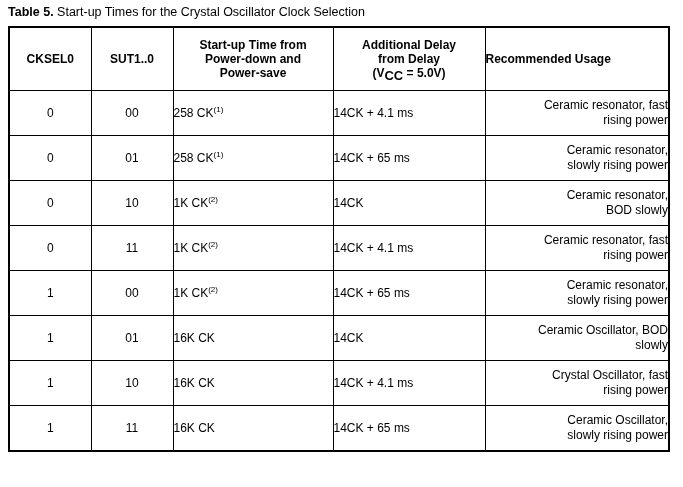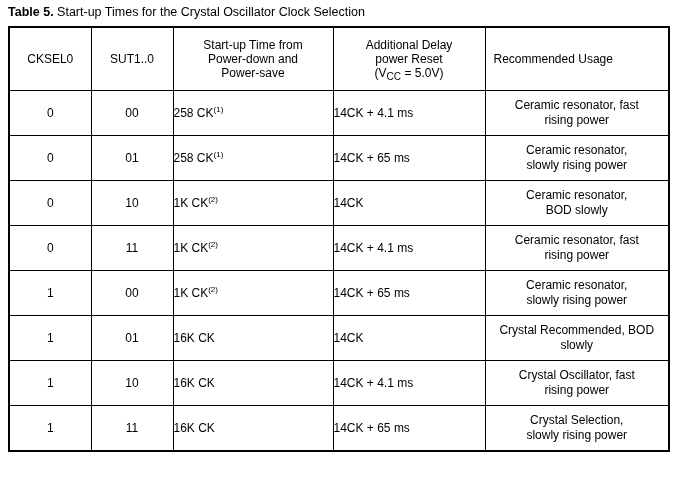--- a/index.html
+++ b/index.html
@@ -48,52 +48,51 @@
     padding: 0;
     vertical-align: middle;
     font-size: 12px;
   }
   
   table.tbl {
     border: 2px solid #000000;
   }
   thead th {
     border-bottom: 2px solid #000000;
-    font-weight: normal;
+    font-weight: bold;
     text-align: center;
     height: 62px;
     line-height: 14px;
     padding: 2px 4px;
   }
   thead th.hdr-usage {
     text-align: left;
-    padding-left: 8px;
   }
   tbody td {
     height: 44px;
     line-height: 15px;
     padding: 2px 4px;
   }
   td.c-cksel, td.c-sut {
     text-align: center;
   }
   td.c-start, td.c-delay {
     text-align: left;
   }
   td.c-usage {
-    text-align: center;
+    text-align: right;
     padding-left: 8px;
   }
   sup {
     font-size: 8px;
     vertical-align: super;
     line-height: 0;
   }
   sub {
-    font-size: 10px;
+    font-size: 13px;
     vertical-align: sub;
     line-height: 0;
   }
   .col1 { width: 82px; }
   .col2 { width: 82px; }
   .col3 { width: 160px; }
   .col4 { width: 152px; }
   .col5 { width: 184px; }
 </style>
 </head>
@@ -118,21 +117,21 @@
       <tr>
         <th>CKSEL0</th>
         <th>SUT1..0</th>
         <th>
           <span>Start-up Time from</span><br>
           <span>Power-down and</span><br>
           <span>Power-save</span>
         </th>
         <th>
           <span>Additional Delay</span><br>
-          <span>power Reset</span><br>
+          <span>from Delay</span><br>
           <span><span>(V</span><sub>CC</sub><span> = 5.0V)</span></span>
         </th>
         <th class="hdr-usage">Recommended Usage</th>
       </tr>
     </thead>
     <tbody>
       <tr>
         <td class="c-cksel">0</td>
         <td class="c-sut">00</td>
         <td class="c-start"><span>258 CK</span><sup>(1)</sup></td>
@@ -181,40 +180,40 @@
           <span>Ceramic resonator,</span><br>
           <span>slowly rising power</span>
         </td>
       </tr>
       <tr>
         <td class="c-cksel">1</td>
         <td class="c-sut">01</td>
         <td class="c-start"><span>16K CK</span><sup></sup></td>
         <td class="c-delay">14CK</td>
         <td class="c-usage">
-          <span>Crystal Recommended, BOD</span><br>
+          <span>Ceramic Oscillator, BOD</span><br>
           <span>slowly</span>
         </td>
       </tr>
       <tr>
         <td class="c-cksel">1</td>
         <td class="c-sut">10</td>
         <td class="c-start"><span>16K CK</span><sup></sup></td>
         <td class="c-delay">14CK + 4.1 ms</td>
         <td class="c-usage">
           <span>Crystal Oscillator, fast</span><br>
           <span>rising power</span>
         </td>
       </tr>
       <tr>
         <td class="c-cksel">1</td>
         <td class="c-sut">11</td>
         <td class="c-start"><span>16K CK</span><sup></sup></td>
         <td class="c-delay">14CK + 65 ms</td>
         <td class="c-usage">
-          <span>Crystal Selection,</span><br>
+          <span>Ceramic Oscillator,</span><br>
           <span>slowly rising power</span>
         </td>
       </tr>
     </tbody>
   </table>
 
 </div>
 
 </body></html>

